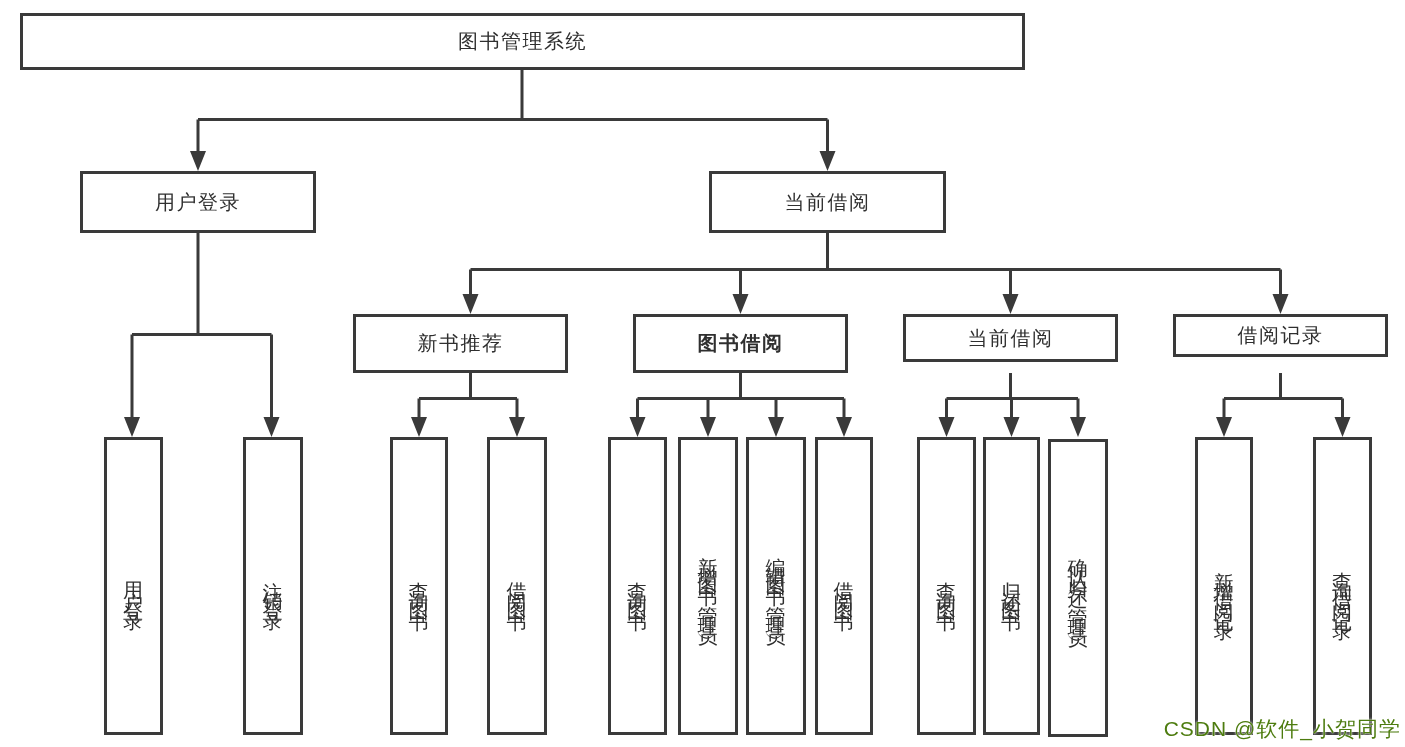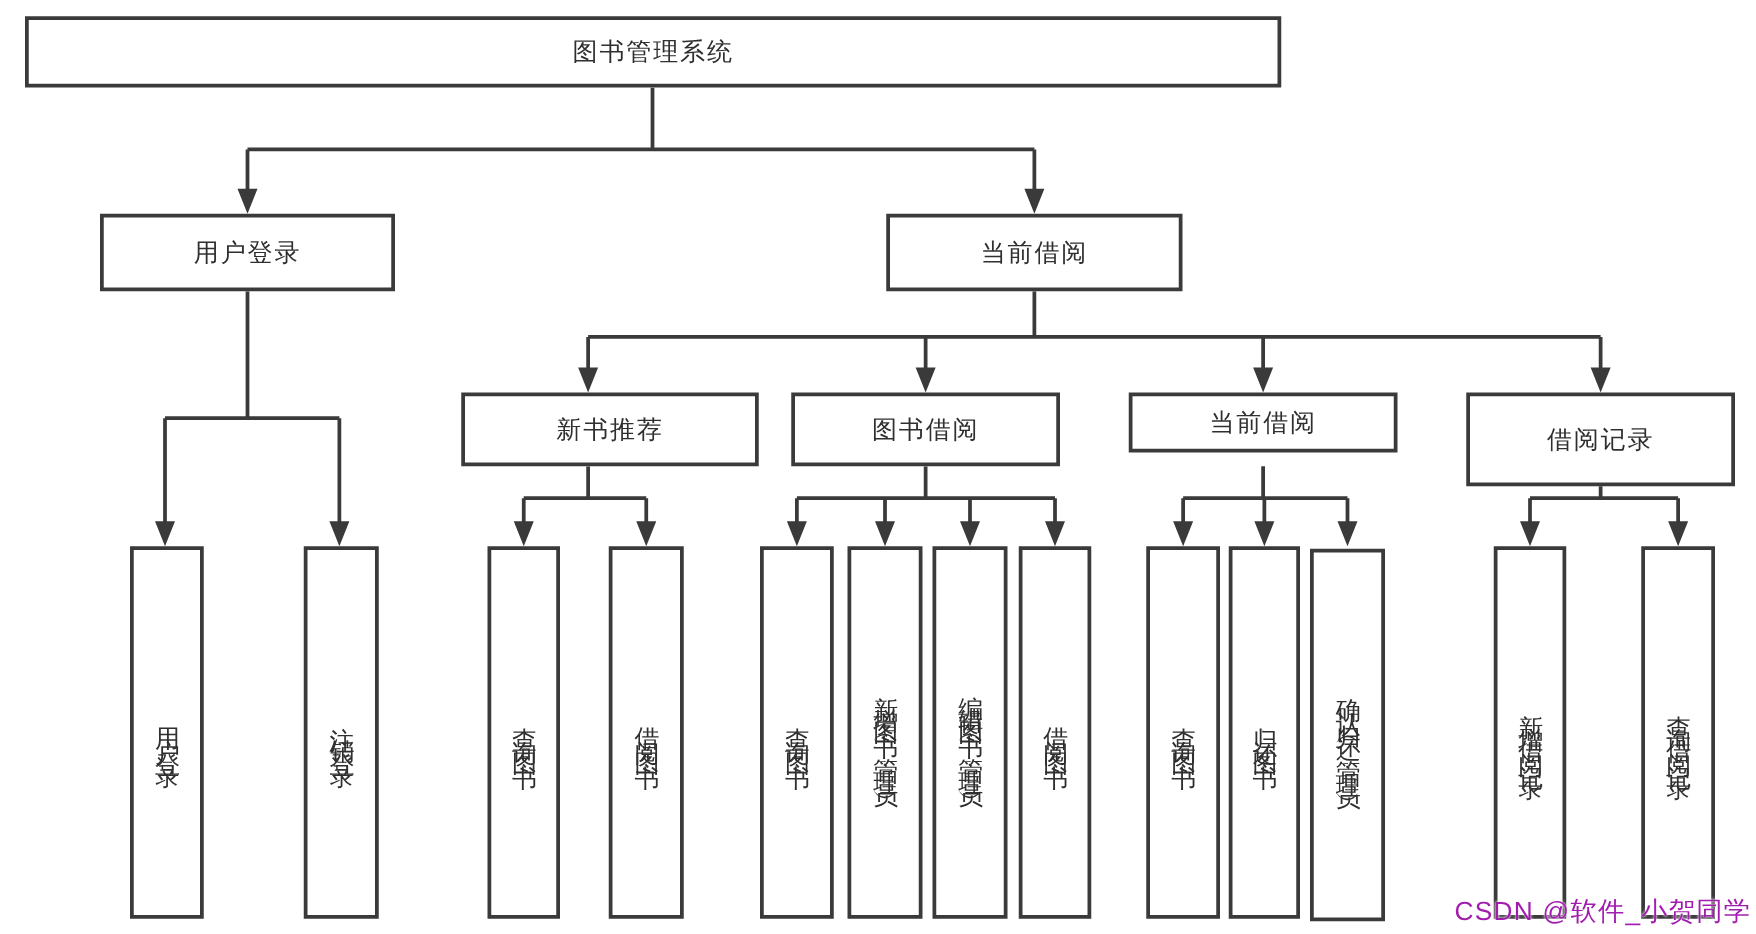--- a/index.html
+++ b/index.html
@@ -37,21 +37,21 @@
     font-size: 20px;
     line-height: 1;
     color: #2f2f2f;
     letter-spacing: 10px;
   }
   .watermark {
     position: absolute;
     right: 4px;
     bottom: 4px;
     font-size: 21px;
-    color: #a21caf;
+    color: #4d7c0f;
     letter-spacing: 1px;
     z-index: 5;
     text-shadow: 0 0 3px #ffffff, 0 0 1px #ffffff;
     white-space: nowrap;
   }
 </style>
 </head>
 <body>
 
 <div class="canvas">
@@ -87,30 +87,30 @@
     <span class="hlabel">图书管理系统</span>
   </div>
 
   <div class="box" style="left:80px; top:171px; width:236px; height:62px;">
     <span class="hlabel">用户登录</span>
   </div>
   <div class="box" style="left:709px; top:171px; width:237px; height:62px;">
     <span class="hlabel">当前借阅</span>
   </div>
 
-  <div class="box" style="left:369px; top:314px; width:238px; height:59px;">
+  <div class="box" style="left:353px; top:314px; width:215px; height:59px;">
     <span class="hlabel">新书推荐</span>
   </div>
-  <div class="box" style="left:633px; top:314px; width:215px; height:59px;">
+  <div class="box" style="left:633px; top:314px; width:215px; height:59px;font-weight:bold;">
     <span class="hlabel">图书借阅</span>
   </div>
   <div class="box" style="left:903px; top:314px; width:215px; height:48px;">
     <span class="hlabel">当前借阅</span>
   </div>
-  <div class="box" style="left:1173px; top:314px; width:215px; height:75px;">
+  <div class="box" style="left:1173px; top:314px; width:215px; height:43px;">
     <span class="hlabel">借阅记录</span>
   </div>
 
   <div class="box" style="left:104px; top:437px; width:59px; height:298px;">
     <span class="vlabel">用户登录</span>
   </div>
   <div class="box" style="left:243px; top:437px; width:60px; height:298px;">
     <span class="vlabel">注销登录</span>
   </div>
 

